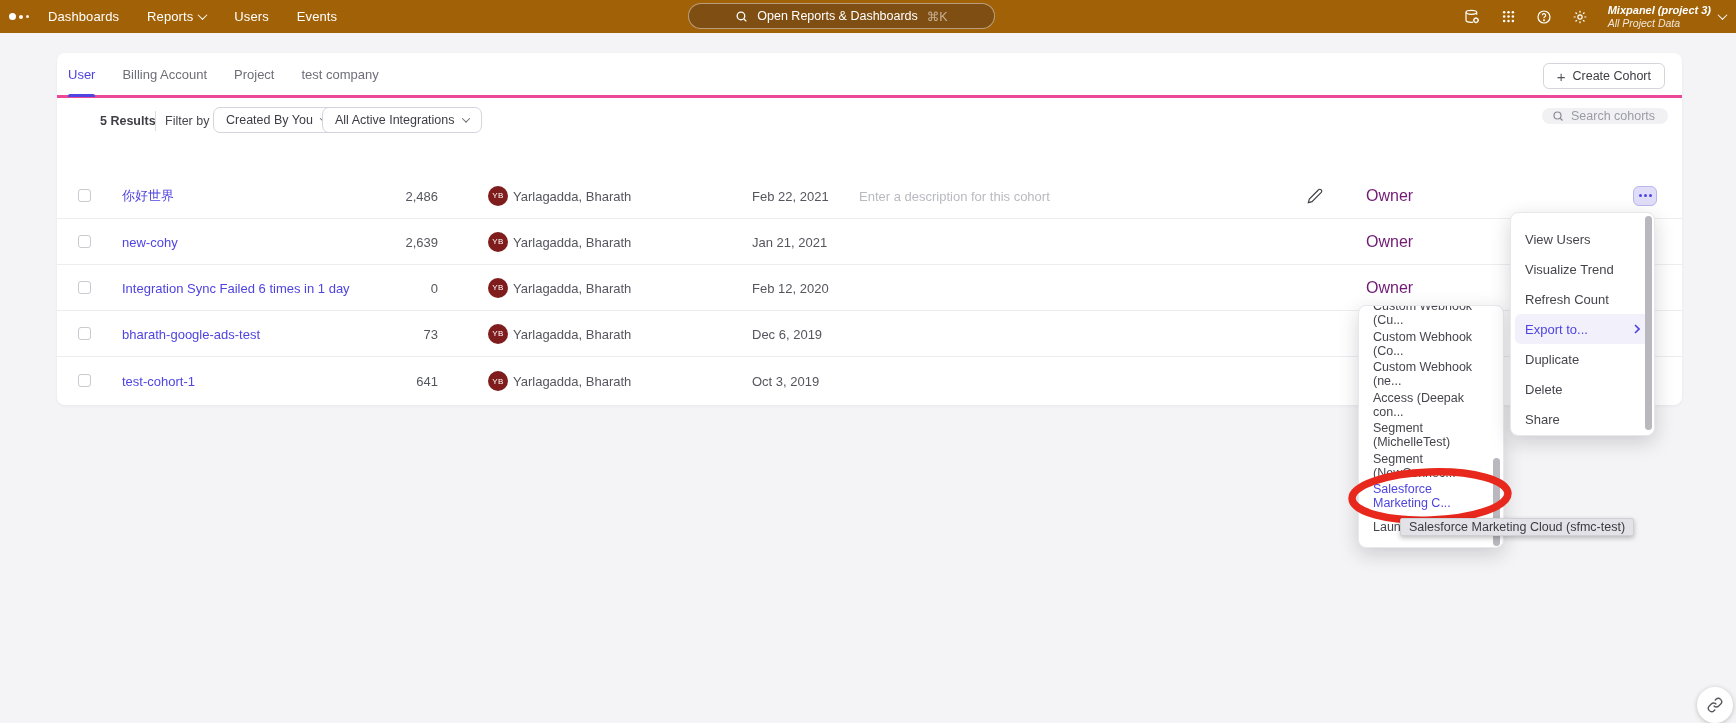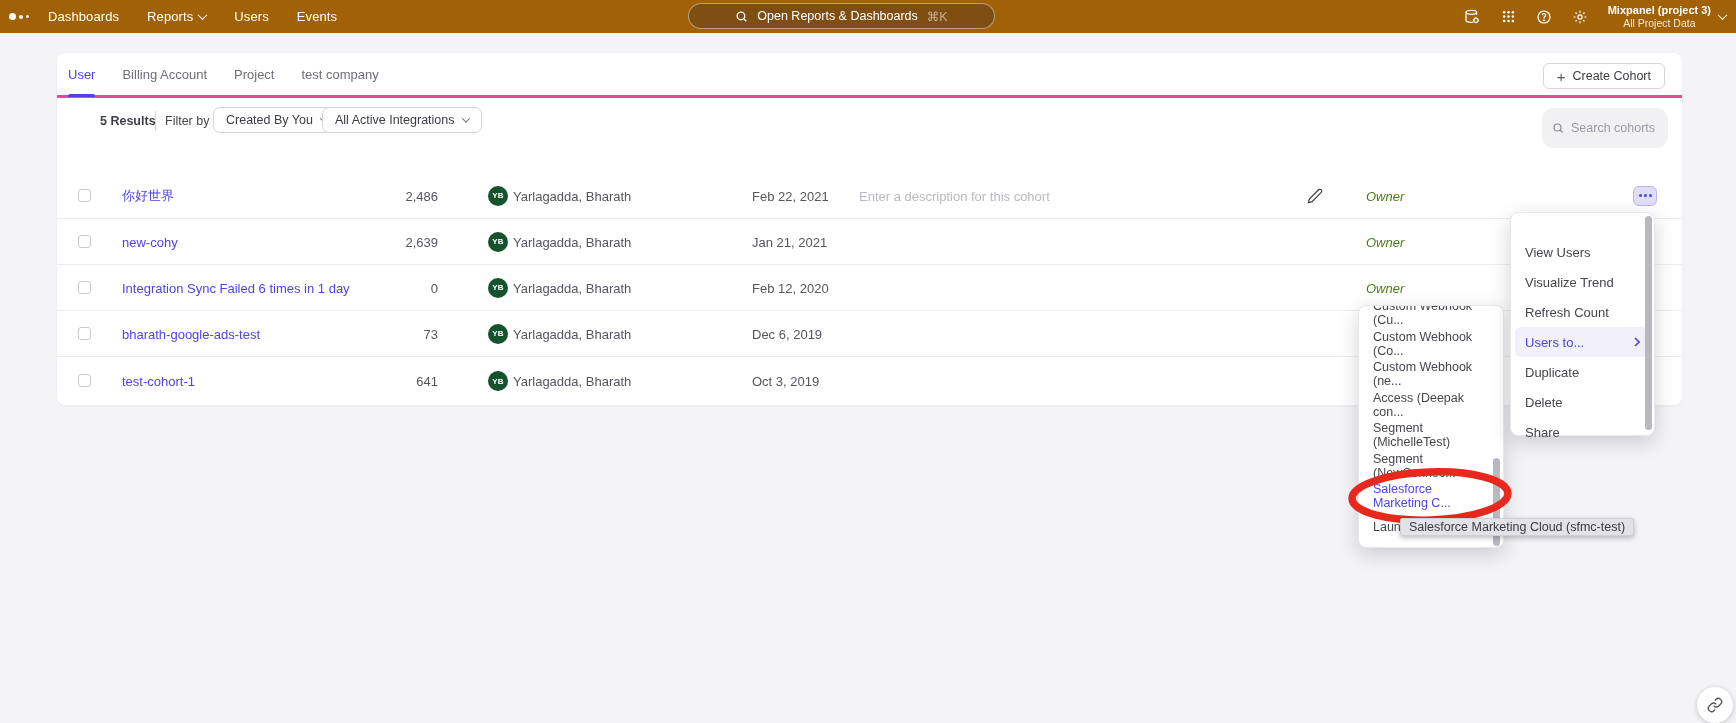--- a/index.html
+++ b/index.html
@@ -15,21 +15,21 @@
   .logo i:nth-child(2){ width:4px; height:4px; opacity:.95;}
   .logo i:nth-child(3){ width:3px; height:3px; opacity:.9;}
   .nav-items { position:absolute; left:48px; top:0; height:33px; display:flex; align-items:center; gap:28px; }
   .nav-item { font-size:13px; font-weight:500; letter-spacing:.1px; display:flex; align-items:center; gap:6px; cursor:pointer; }
   .chev { width:7px; height:7px; border-right:1.5px solid currentColor; border-bottom:1.5px solid currentColor; transform:rotate(45deg) translate(-1px,-1px); display:inline-block; }
   .nav-search { position:absolute; left:688px; top:3px; width:307px; height:26px; border-radius:13px; background:rgba(10,8,60,.22); border:1px solid rgba(255,255,255,.45); display:flex; align-items:center; justify-content:center; gap:9px; font-size:12.5px; }
   .nav-search .ph { color:#fff; }
   .nav-search .kbd { color:rgba(255,255,255,.55); }
   .nav-right { position:absolute; right:0; top:0; height:33px; display:flex; align-items:center; }
   .nav-icon { width:17px; height:17px; margin-right:19px; color:#fff; display:flex; align-items:center; justify-content:center; cursor:pointer; }
-  .proj { margin-right:8px; text-align:center; line-height:1.15; cursor:pointer; }
+  .proj { margin-right:8px; text-align:left; line-height:1.15; cursor:pointer;font-style:italic; }
   .proj .p1 { font-size:11px; font-weight:700; }
   .proj .p2 { font-size:10.5px; color:rgba(255,255,255,.85); }
   .proj-chev { margin-right:10px; color:#fff; cursor:pointer; }
 
   
   .card { position:absolute; left:57px; top:53px; width:1625px; height:352px; background:#fff; border-radius:8px; box-shadow:0 1px 3px rgba(30,30,60,.06); }
   .tabbar { position:absolute; left:0; top:0; width:100%; height:45px; border-bottom:3px solid #ec4899; display:flex; align-items:center; gap:27px; padding-left:11px; }
   .tab { font-size:13px; color:#6e6e78; height:45px; display:flex; align-items:center; position:relative; cursor:pointer; }
   .tab.active { color:#4f44e0; }
   .tab.active::after { content:""; position:absolute; left:0; right:0; bottom:0; height:3px; background:#4f44e0; border-radius:2px 2px 0 0; }
@@ -38,51 +38,51 @@
 
   
   .filterbar { position:absolute; left:0; top:45px; width:100%; height:46px; }
   .results { position:absolute; left:43px; top:16px; font-size:12.5px; font-weight:600; color:#3f3f47; }
   .vdiv { position:absolute; left:98px; top:13px; width:1px; height:20px; background:#dcdce1; }
   .filterby { position:absolute; left:108px; top:16px; font-size:12.5px; color:#45454d; }
   .pill { position:absolute; top:9px; height:26px; border:1px solid #d4d4da; border-radius:7px; background:#fff; display:flex; align-items:center; gap:8px; padding:0 12px; font-size:12.5px; color:#3c3c44; cursor:pointer; }
   .pill .chev { width:6px; height:6px; border-color:#6b6b74; }
   .pill.p1 { left:156px; }
   .pill.p2 { left:265px; }
-  .cohort-search { position:absolute; left:1485px; top:10px; width:126px; height:40px; background:#f1f1f4; border-radius:12px; display:flex; align-items:center; gap:7px; padding:0 10px; }
+  .cohort-search { position:absolute; left:1485px; top:10px; width:126px; height:16px; background:#f1f1f4; border-radius:12px; display:flex; align-items:center; gap:7px; padding:0 10px; }
   .cohort-search .ph { font-size:12.5px; color:#9b9ba4; }
 
   
   .thead { position:absolute; left:0; top:91px; width:100%; height:29px; background:#f6f6f8; }
   .th { position:absolute; top:8px; font-size:12.5px; color:#6b6b74; }
   .col-name { left:65px; }
   .col-count { left:270px; width:111px; text-align:right; }
   .col-creator { left:431px; }
   .col-mod { left:695px; }
   .col-desc { left:802px; }
   .col-access { left:1309px; }
   .sorticon { position:absolute; left:780px; top:9px; color:#8a8a92; }
   .row { position:absolute; left:0; width:100%; height:46px; border-bottom:1px solid #ededf0; }
   .row:last-child { border-bottom:none; }
   .cb { position:absolute; left:21px; top:50%; margin-top:-7px; width:13px; height:13px; border:1px solid #c9c9cf; border-radius:3px; background:#fff; cursor:pointer; }
   .thead .cb { top:8px; margin-top:0; }
   .cname { position:absolute; left:65px; top:50%; transform:translateY(-50%); font-size:13px; color:#4f44e0; text-decoration:none; cursor:pointer; }
   .ccount { position:absolute; left:270px; width:111px; text-align:right; top:50%; transform:translateY(-50%); font-size:13px; color:#55555e; }
-  .avatar { position:absolute; left:431px; top:50%; margin-top:-10px; width:20px; height:20px; border-radius:50%; background:#14532d; color:#fff; font-size:8px; font-weight:700; display:flex; align-items:center; justify-content:center; letter-spacing:.3px; }
+  .avatar { position:absolute; left:431px; top:50%; margin-top:-10px; width:20px; height:20px; border-radius:50%; background:#7f1d1d; color:#fff; font-size:8px; font-weight:400; display:flex; align-items:center; justify-content:center; letter-spacing:.3px; }
   .creator { position:absolute; left:456px; top:50%; transform:translateY(-50%); font-size:13px; color:#55555e; }
   .cmod { position:absolute; left:695px; top:50%; transform:translateY(-50%); font-size:13px; color:#55555e; }
   .cdesc { position:absolute; left:802px; top:50%; transform:translateY(-50%); font-size:13px; color:#b9b9c1; }
-  .caccess { position:absolute; left:1309px; top:50%; transform:translateY(-50%); font-size:13px; color:#4d7c0f;font-style:italic; }
+  .caccess { position:absolute; left:1309px; top:50%; transform:translateY(-50%); font-size:16px; color:#701a75; }
   .pencil { position:absolute; left:1250px; top:50%; margin-top:-8px; width:16px; height:16px; color:#3c3c44; cursor:pointer; }
   .dots-btn { position:absolute; left:1576px; top:50%; margin-top:-10px; width:24px; height:20px; background:#dfddf8; border:1px solid #b9b5ef; border-radius:6px; display:flex; align-items:center; justify-content:center; gap:2px; cursor:pointer; }
   .dots-btn i { width:3px; height:3px; border-radius:50%; background:#4f44e0; display:block; }
 
   
   .menu { position:absolute; background:#fff; border:1px solid #e7e7ec; border-radius:8px; box-shadow:0 6px 20px rgba(20,20,40,.18); z-index:20; }
-  .main-menu { left:1510px; top:212px; width:145px; height:224px; padding:24px 0; }
+  .main-menu { left:1510px; top:212px; width:145px; height:224px; padding:11px 0; }
   .menu-item { height:30px; display:flex; align-items:center; padding:0 14px; font-size:13px; color:#45454d; cursor:pointer; position:relative; }
   .menu-item.hl { margin:0 4px; padding:0 10px; border-radius:6px; background:#f1f0fb; color:#4f44e0; }
   .menu-item .submarker { position:absolute; right:10px; top:50%; margin-top:-5px; color:#4f44e0; }
   .scrollthumb { position:absolute; width:7px; border-radius:4px; background:#b8b8be; z-index:21; }
   .sub-menu { left:1358px; top:305px; width:146px; height:243px; overflow:hidden; z-index:19; }
   .sub-menu .menu-item { font-size:12.5px; height:30.5px; }
   .sub-menu .menu-item:first-child { margin-top:-8px; }
   .sub-menu .menu-item.sel { color:#4f44e0; }
 
   
@@ -254,21 +254,21 @@
       <span class="creator">Yarlagadda, Bharath</span>
       <span class="cmod">Oct 3, 2019</span>
     </div>
   </div>
 
   <div class="menu main-menu">
     <div class="menu-item">View Users</div>
     <div class="menu-item">Visualize Trend</div>
     <div class="menu-item">Refresh Count</div>
     <div class="menu-item hl">
-      <span>Users to...</span>
+      <span>Export to...</span>
       <span class="submarker">
         <svg width="6" height="10" viewBox="0 0 6 10" fill="none" stroke="currentColor" stroke-width="1.6">
             <polyline points="1,1 5,5 1,9"></polyline>
           </svg>
       </span>
     </div>
     <div class="menu-item">Duplicate</div>
     <div class="menu-item">Delete</div>
     <div class="menu-item">Share</div>
   </div>

